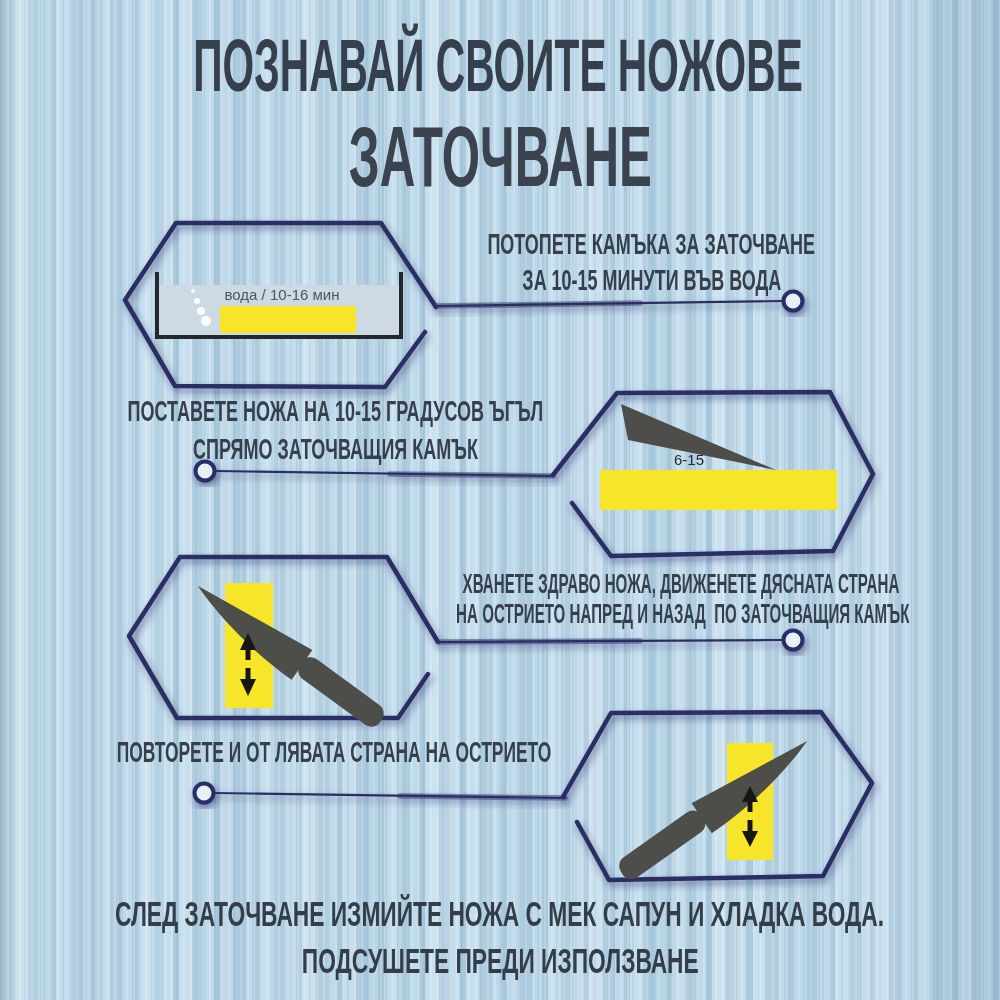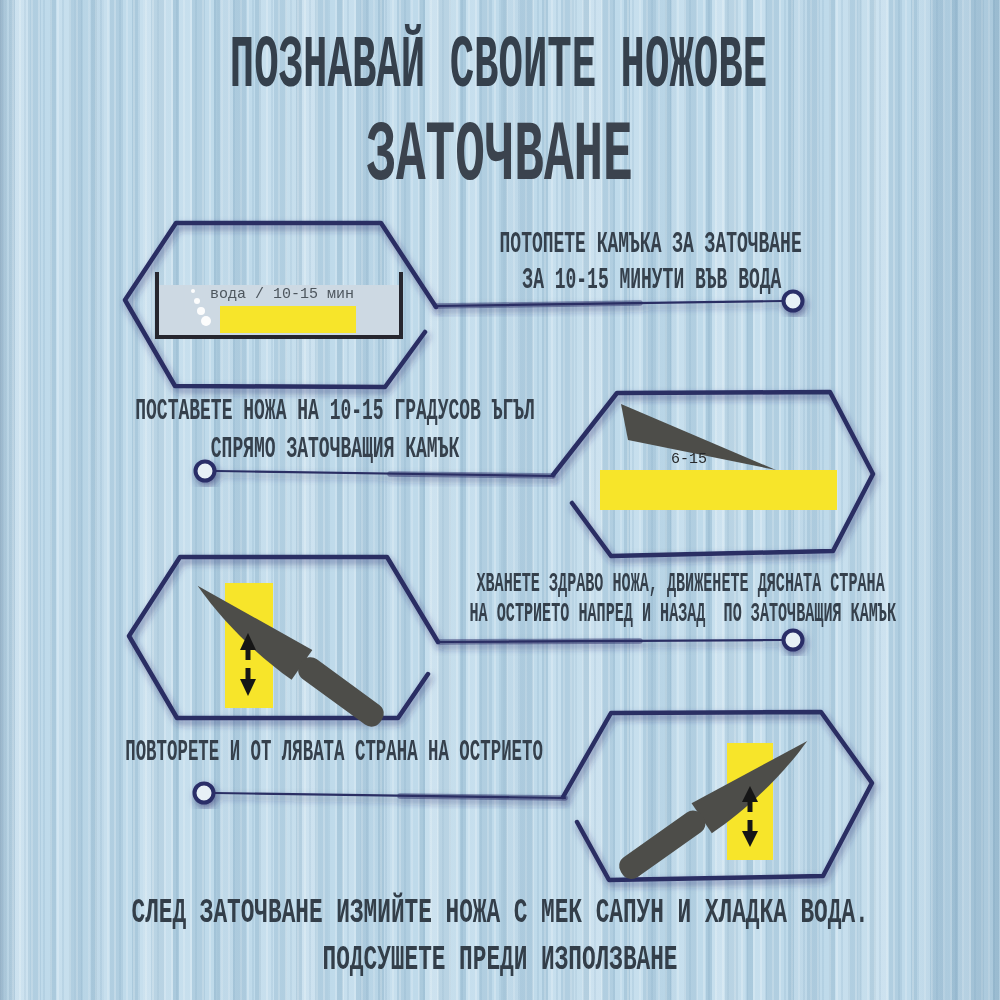--- a/index.html
+++ b/index.html
@@ -1,18 +1,18 @@
 <!DOCTYPE html>
 <html><head>
 <meta charset="utf-8">
 <style>
   html,body{margin:0;padding:0;}
   .canvas{
     position:relative;width:1000px;height:1000px;overflow:hidden;
-    font-family:Liberation Mono, monospace;
+    font-family:Liberation Sans, sans-serif;
     background-color:#b3cfdf;
     background-image:
       linear-gradient(90deg, rgba(70,110,145,.45) 0px, rgba(70,110,145,.12) 6px, rgba(255,255,255,0) 16px, rgba(255,255,255,0) 91%, rgba(110,150,180,.14) 94%, rgba(95,135,165,.22) 100%),
       repeating-linear-gradient(90deg, rgba(255,255,255,.10) 0 30px, rgba(0,0,0,0) 30px 74px, rgba(140,175,200,.12) 74px 104px, rgba(0,0,0,0) 104px 143px),
       repeating-linear-gradient(90deg, rgba(255,255,255,.22) 0 2px, rgba(0,0,0,0) 2px 5px, rgba(125,165,192,.18) 5px 7px, rgba(0,0,0,0) 7px 12px, rgba(255,255,255,.18) 12px 14px, rgba(0,0,0,0) 14px 19px),
       repeating-linear-gradient(90deg, rgba(195,222,238,.75) 0 9px, rgba(168,200,220,.75) 9px 15px, rgba(205,228,242,.75) 15px 28px, rgba(176,206,225,.75) 28px 41px);
   }
   .shapes{position:absolute;left:0;top:0;}
   .tline{position:absolute;width:0;display:flex;justify-content:center;color:#35404c;font-weight:bold;line-height:1;}
   .tline>span{display:inline-block;white-space:pre;transform:scaleX(var(--sx,.6));transform-origin:center;}
@@ -150,19 +150,19 @@
   </div>
 
   <div class="tline" style="left:500px;top:896px;font-size:35px;--sx:.65;color:#333e49">
     <span>СЛЕД ЗАТОЧВАНЕ ИЗМИЙТЕ НОЖА С МЕК САПУН И ХЛАДКА ВОДА.</span>
   </div>
   <div class="tline" style="left:500px;top:943px;font-size:35px;--sx:.65;color:#333e49">
     <span>ПОДСУШЕТЕ ПРЕДИ ИЗПОЛЗВАНЕ</span>
   </div>
 
   <div class="small" style="left:282px;top:287px;font-size:15px;color:#4d565e">
-    <span>вода / 10-15 мин</span>
+    <span>вода / 10-16 мин</span>
   </div>
   <div class="small" style="left:689px;top:452px;font-size:15px;color:#26282a">
     <span>6-15</span>
   </div>
 
 </div>
 
 </body></html>

